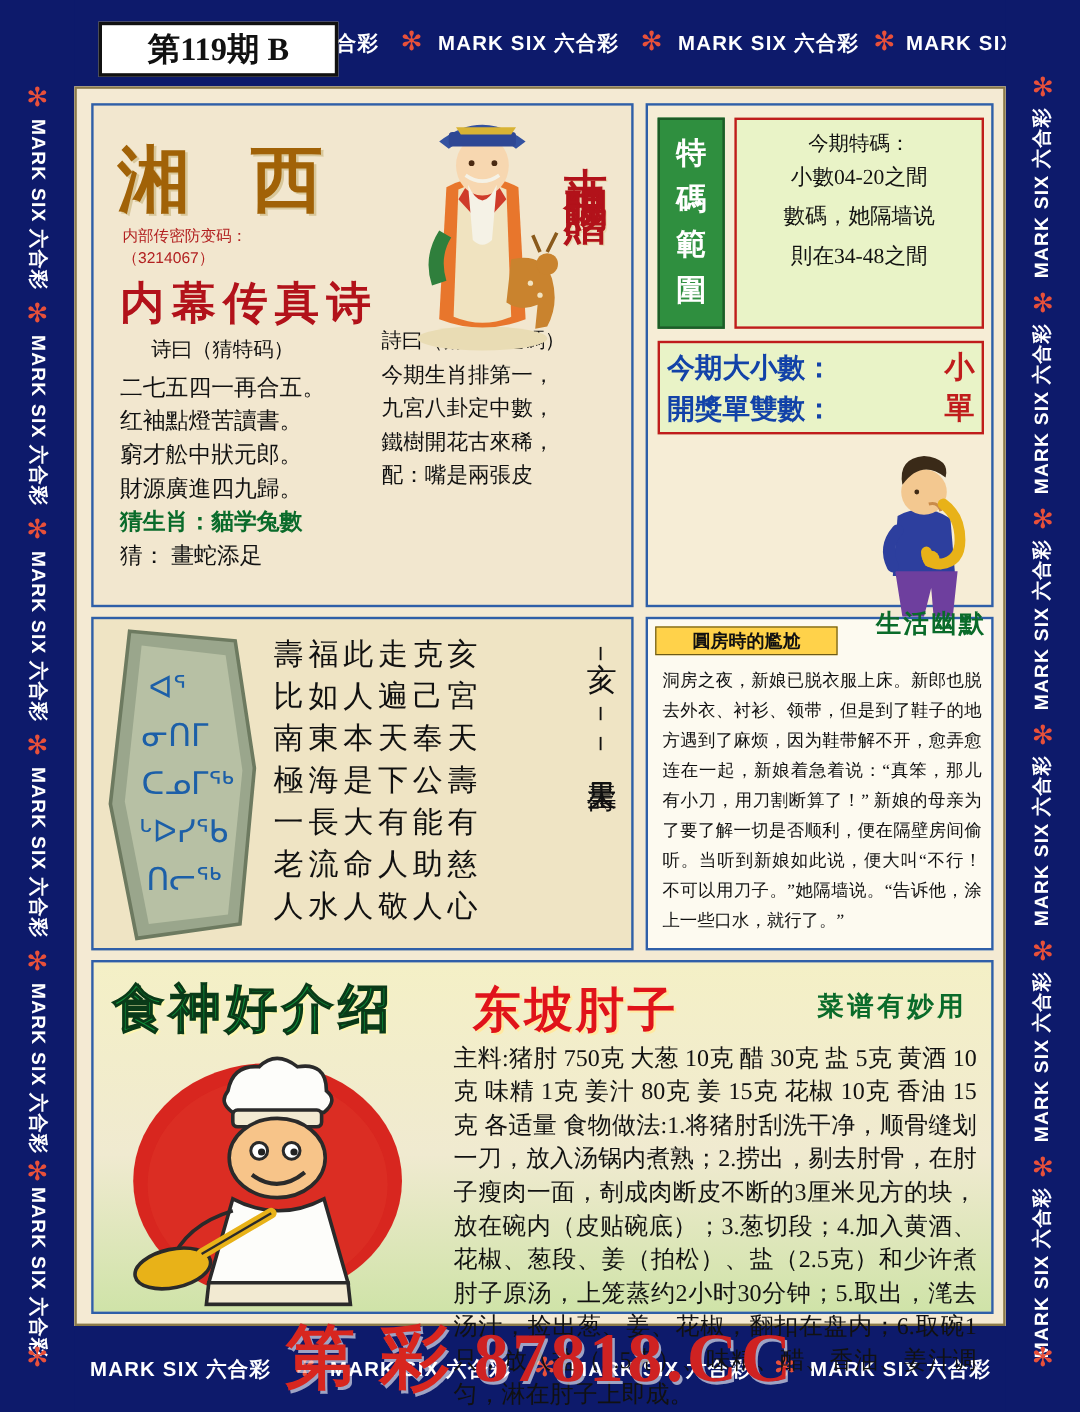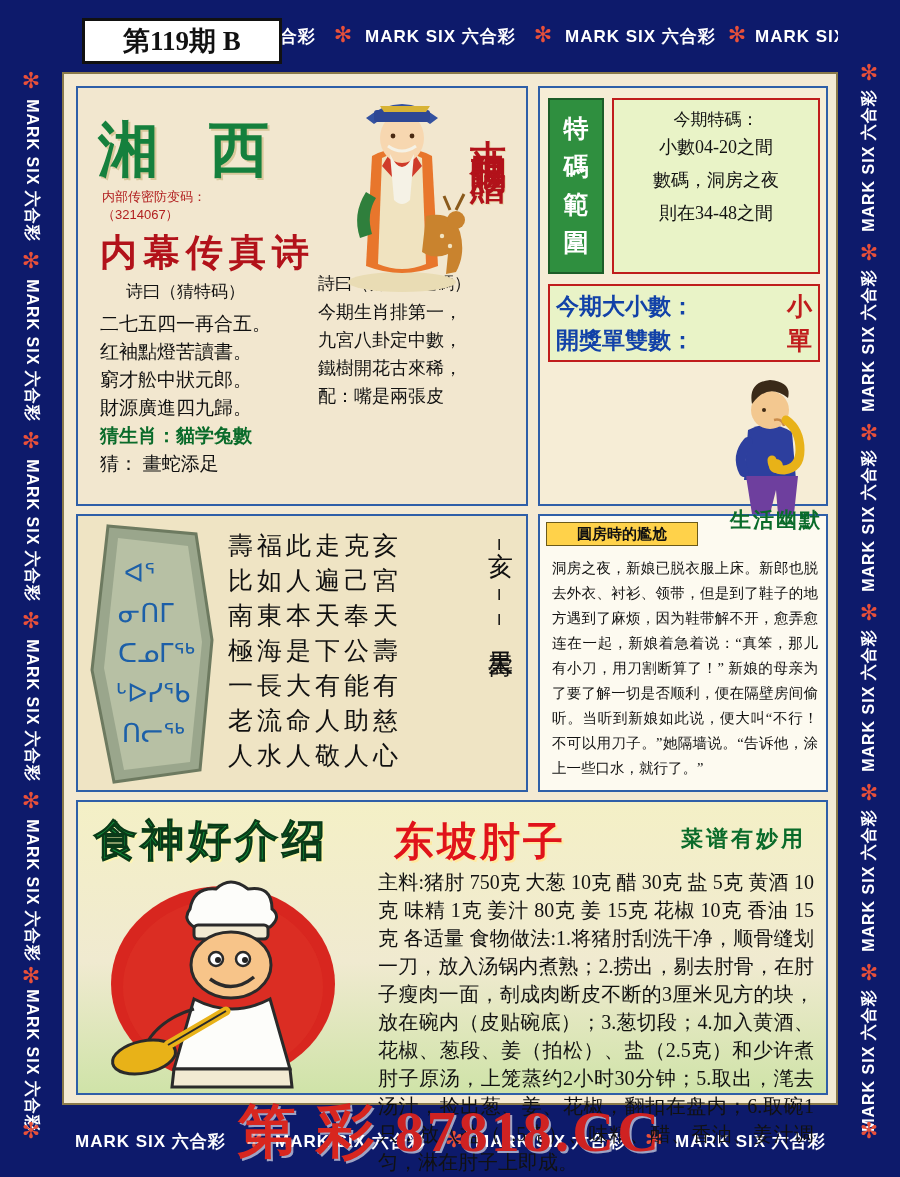--- a/index.html
+++ b/index.html
@@ -72,21 +72,21 @@
 
   
   #poem-panel {
     position:absolute; left:12px; top:12px; width:452px; height:420px;
     background:#f2e7cf;
     border:2px solid #2f5fa8;
   }
   #title-xiangxi {
     position:absolute; left:20px; top:22px;
     font-family:"Liberation Serif", serif;
-    font-size:60px; font-weight:bold; color:#15803d;
+    font-size:60px; font-weight:bold; color:#a16207;
     letter-spacing:18px;
     text-shadow:2px 2px 0 #d8c79a;
   }
   #secret-label {
     position:absolute; left:24px; top:100px;
     font-size:13px; color:#b22020;
   }
   #secret-code {
     position:absolute; left:24px; top:118px;
     font-size:13px; color:#b22020;
@@ -397,21 +397,21 @@
       <div id="temakr">
         <span>特</span>
         <span>碼</span>
         <span>範</span>
         <span>圍</span>
       </div>
 
       <div id="range-box">
         <div class="hd">今期特碼：</div>
         <div class="ln">小數04-20之間</div>
-        <div class="ln">數碼，洞房之夜</div>
+        <div class="ln">數碼，她隔墙说</div>
         <div class="ln">則在34-48之間</div>
       </div>
 
       <div id="bigsmall-box">
         <div class="row">
           <span>今期大小數：</span>
           <span class="val">小</span>
         </div>
         <div class="row">
           <span>開獎單雙數：</span>

